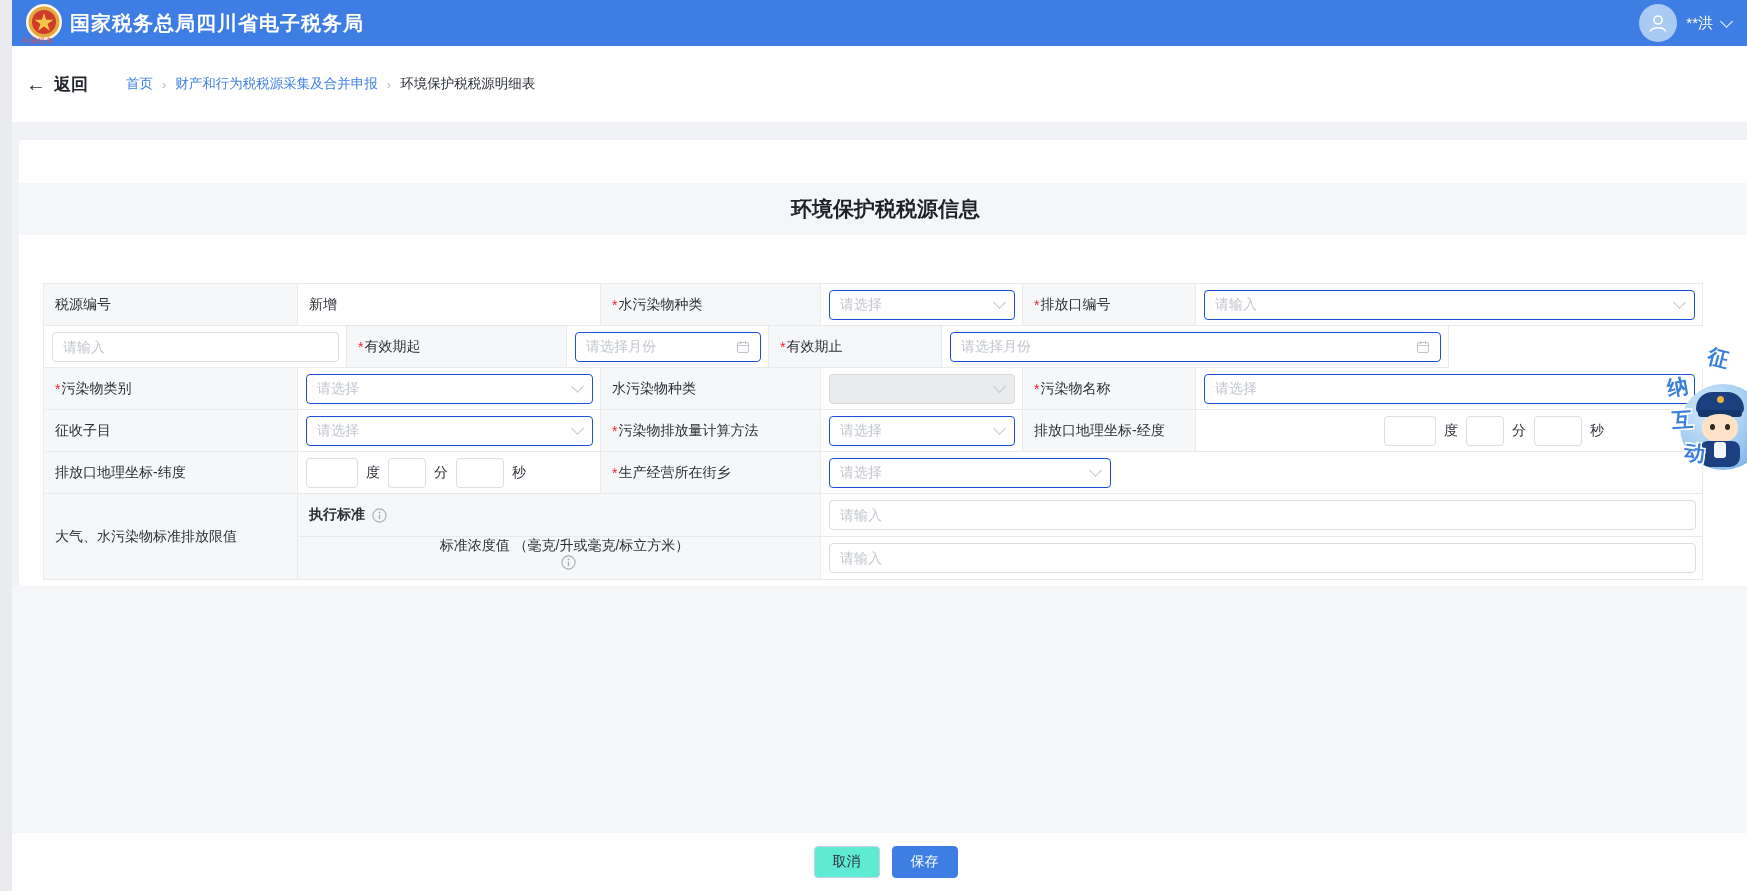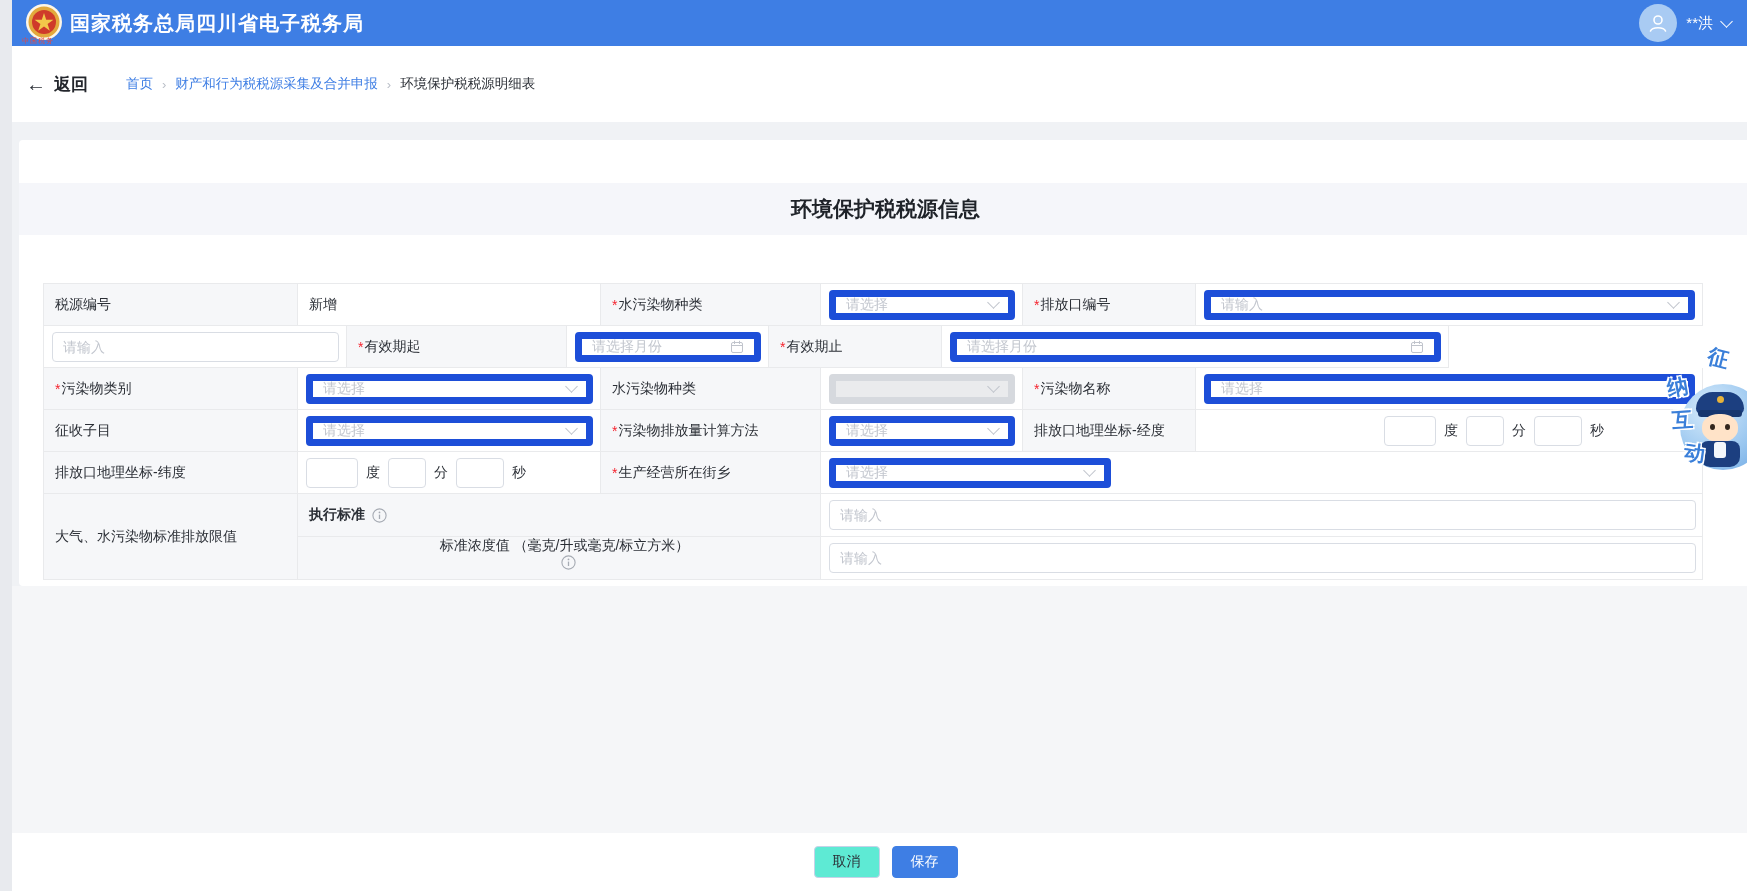--- a/index.html
+++ b/index.html
@@ -43,21 +43,21 @@
         display:flex;align-items:center;background:#fff;}
   .lbl{background:#f6f7f9;padding-left:11px;}
   .w1{width:254px;}.w2{width:303px;}.w3{width:220px;}.w4{width:202px;}.w5{width:173px;}.w6{width:507px;}
   .w45m{width:882px;}
   .wsub{width:523px;}
   .ltext{color:#2b2f36;white-space:nowrap;}
   .req{color:#f5222d;margin-right:1px;}
   .vtext{padding-left:11px;color:#2b2f36;}
 
   
-  .box{height:30px;border:7px solid #1d4ed8;border-radius:4px;background:#fff;margin-left:8px;
+  .box{height:30px;border:1px solid #1d4ed8;border-radius:4px;background:#fff;margin-left:8px;
        display:flex;align-items:center;padding:0 10px;box-sizing:border-box;}
   .box .ph{flex:1;color:#c2c6ce;font-size:14px;white-space:nowrap;overflow:hidden;}
   .chev{width:8px;height:8px;border-right:1.4px solid #c0c4cc;border-bottom:1.4px solid #c0c4cc;
         transform:rotate(45deg);margin-top:-4px;flex:none;}
   .box.disabled{background:#eaebed;border-color:#d6d9de;}
   .sel-s{width:186px;}
   .sel-m{width:287px;}
   .sel-l{width:491px;}
   .sel-w{width:282px;}
   .tinput{height:30px;border:1px solid #d9dde4;border-radius:4px;margin-left:8px;padding:0 10px;

